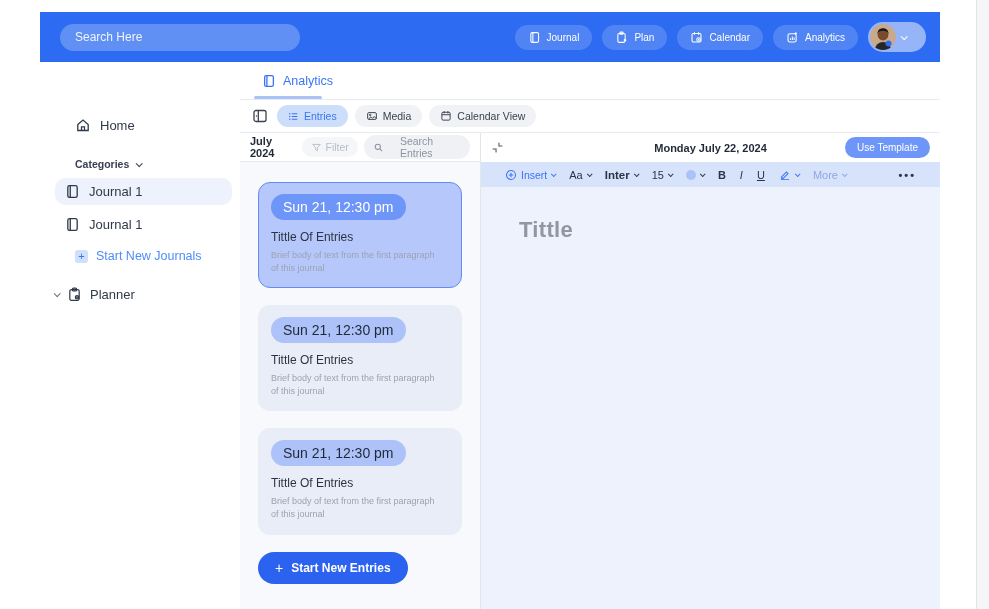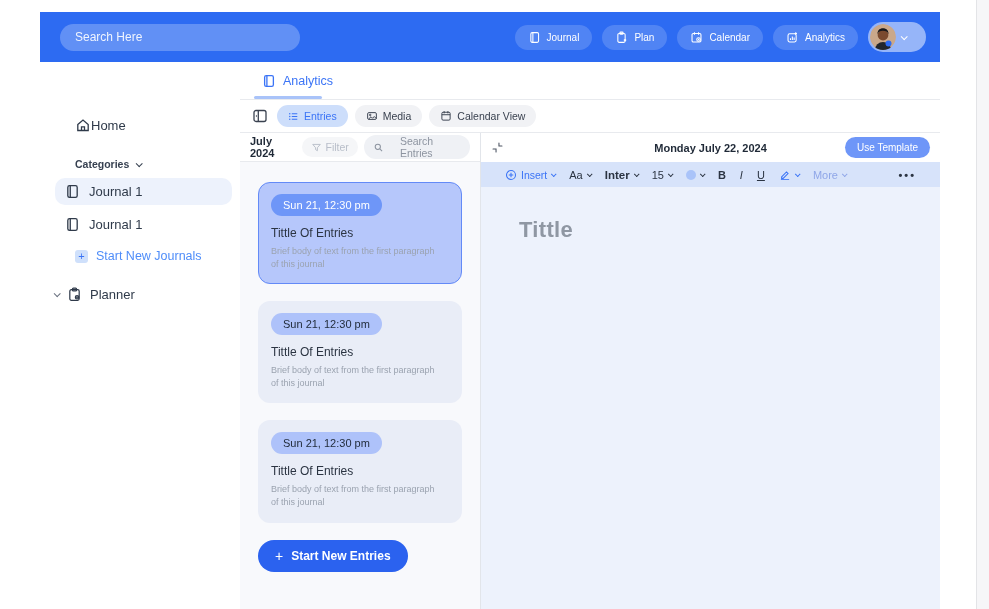--- a/index.html
+++ b/index.html
@@ -35,21 +35,21 @@
   .avatar { width:26px; height:26px; border-radius:50%; overflow:hidden; flex:none; }
   .chev { width:5px; height:5px; border-right:1.5px solid currentColor; border-bottom:1.5px solid currentColor;
           display:inline-block; transform:rotate(45deg) translateY(-1px); }
   .chev-r { transform:rotate(-45deg); }
 
   
   .body { flex:1; display:flex; min-height:0; }
 
   
   .sidebar { width:200px; background:#fff; padding-top:52px; font-size:13px; color:#2f3a4a; flex:none; }
-  .sb-row { display:flex; align-items:center; padding-left:35px; height:22px; cursor:pointer;text-align:right; }
+  .sb-row { display:flex; align-items:center; gap:9px; padding-left:35px; height:22px; cursor:pointer;text-align:right; }
   .sb-home { margin-bottom:22px; }
   .mj-wrap { position:relative; height:32px; margin-bottom:16px; }
   .mj-nub { position:absolute; left:0; top:3px; width:16px; height:26px; background:#5f86ef; border-radius:13px; }
   .mj-pill { position:absolute; left:8px; top:0; width:184px; height:32px; background:#6E96F8;
              border-radius:16px; color:#fff; display:flex; align-items:center; gap:9px;
              padding-left:14px; cursor:pointer; }
   .categories { display:flex; align-items:center; gap:7px; padding-left:35px; font-size:10.5px;
                 font-weight:bold; color:#374151; margin-bottom:8px; cursor:pointer; }
   .jrn-item { display:flex; align-items:center; gap:9px; height:27px; margin:0 8px 6px 15px;
               padding-left:10px; border-radius:10px; cursor:pointer; }
@@ -83,21 +83,21 @@
               align-items:center; padding:0 10px; gap:6px; flex:none; }
   .month { font-size:11px; font-weight:bold; color:#1f2937; margin-right:auto; }
   .filter-btn { display:flex; gap:4px; align-items:center; color:#b8bec9; font-size:10.5px;
                 background:#f5f6f8; padding:4px 9px; border-radius:12px; cursor:pointer; }
   .search-entries { display:flex; gap:16px; align-items:center; color:#8d94a0; font-size:10.5px;
                     background:#eff1f5; padding:0 9px; border-radius:12px; cursor:pointer; }
   .list { flex:1; background:#F8F9FC; padding:20px 18px; overflow:hidden; }
   .card { border-radius:12px; padding:11px 12px 13px; margin-bottom:17px; background:#E9EDF7;
           border:1.5px solid transparent; cursor:pointer; }
   .card.selected { background:#B6C7FB; border-color:#638af7; }
-  .badge { display:inline-block; border-radius:14px; padding:5px 12px; font-size:11px;
+  .badge { display:inline-block; border-radius:14px; padding:5px 12px; font-size:14px;
            background:#aec2fa; color:#1f2937; }
   .card.selected .badge { background:#6E96F8; color:#fff; }
   .card-title { font-size:12px; color:#2b3442; margin-top:10px; }
   .card-body { font-size:9px; color:#9ba3b0; margin-top:5px; line-height:1.4; width:170px; }
   .new-entry-btn { display:inline-flex; align-items:center; gap:8px; background:#2b62ef; color:#fff;
                    border:none; border-radius:16px; padding:8px 17px; font-size:12px; font-weight:bold;
                    cursor:pointer; font-family:"Liberation Sans", sans-serif; }
 
   .right { flex:1; display:flex; flex-direction:column; border-left:1px solid #e2e5ea; min-width:0; }
   .right-head { height:29px; background:#fff; display:flex; align-items:center; padding:0 10px;

